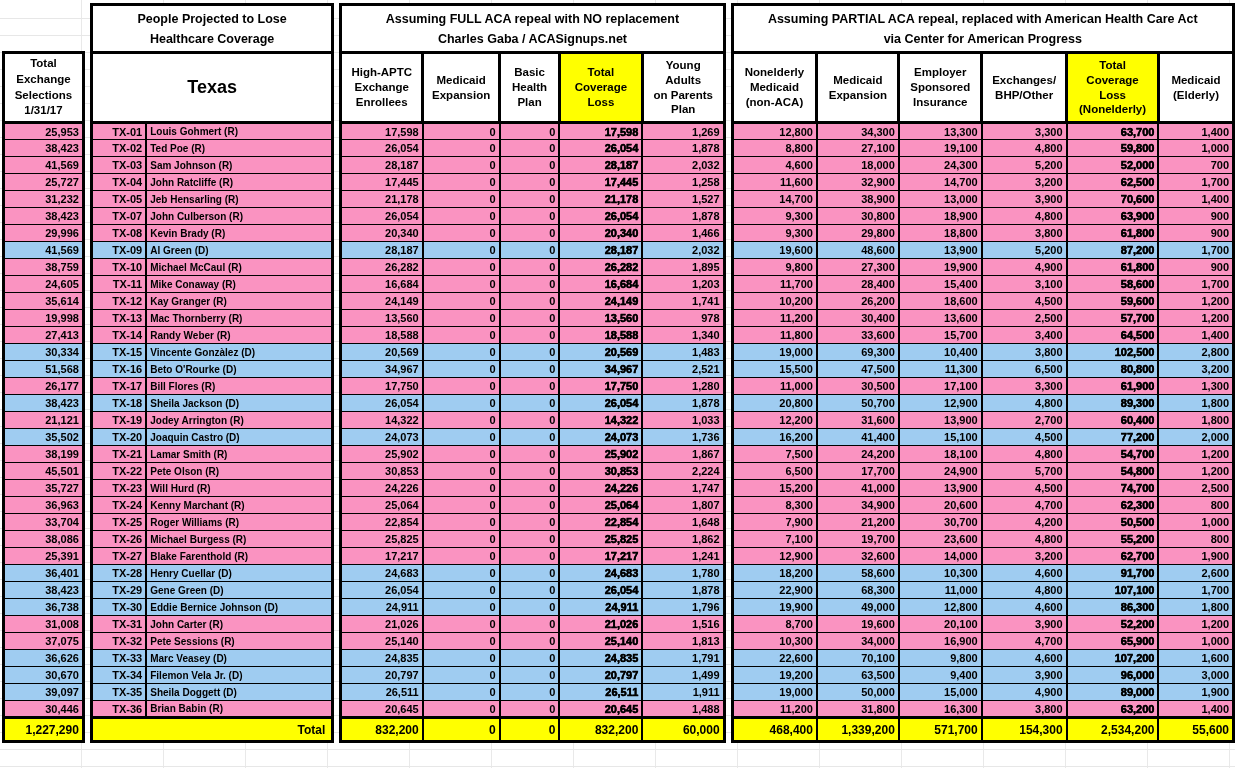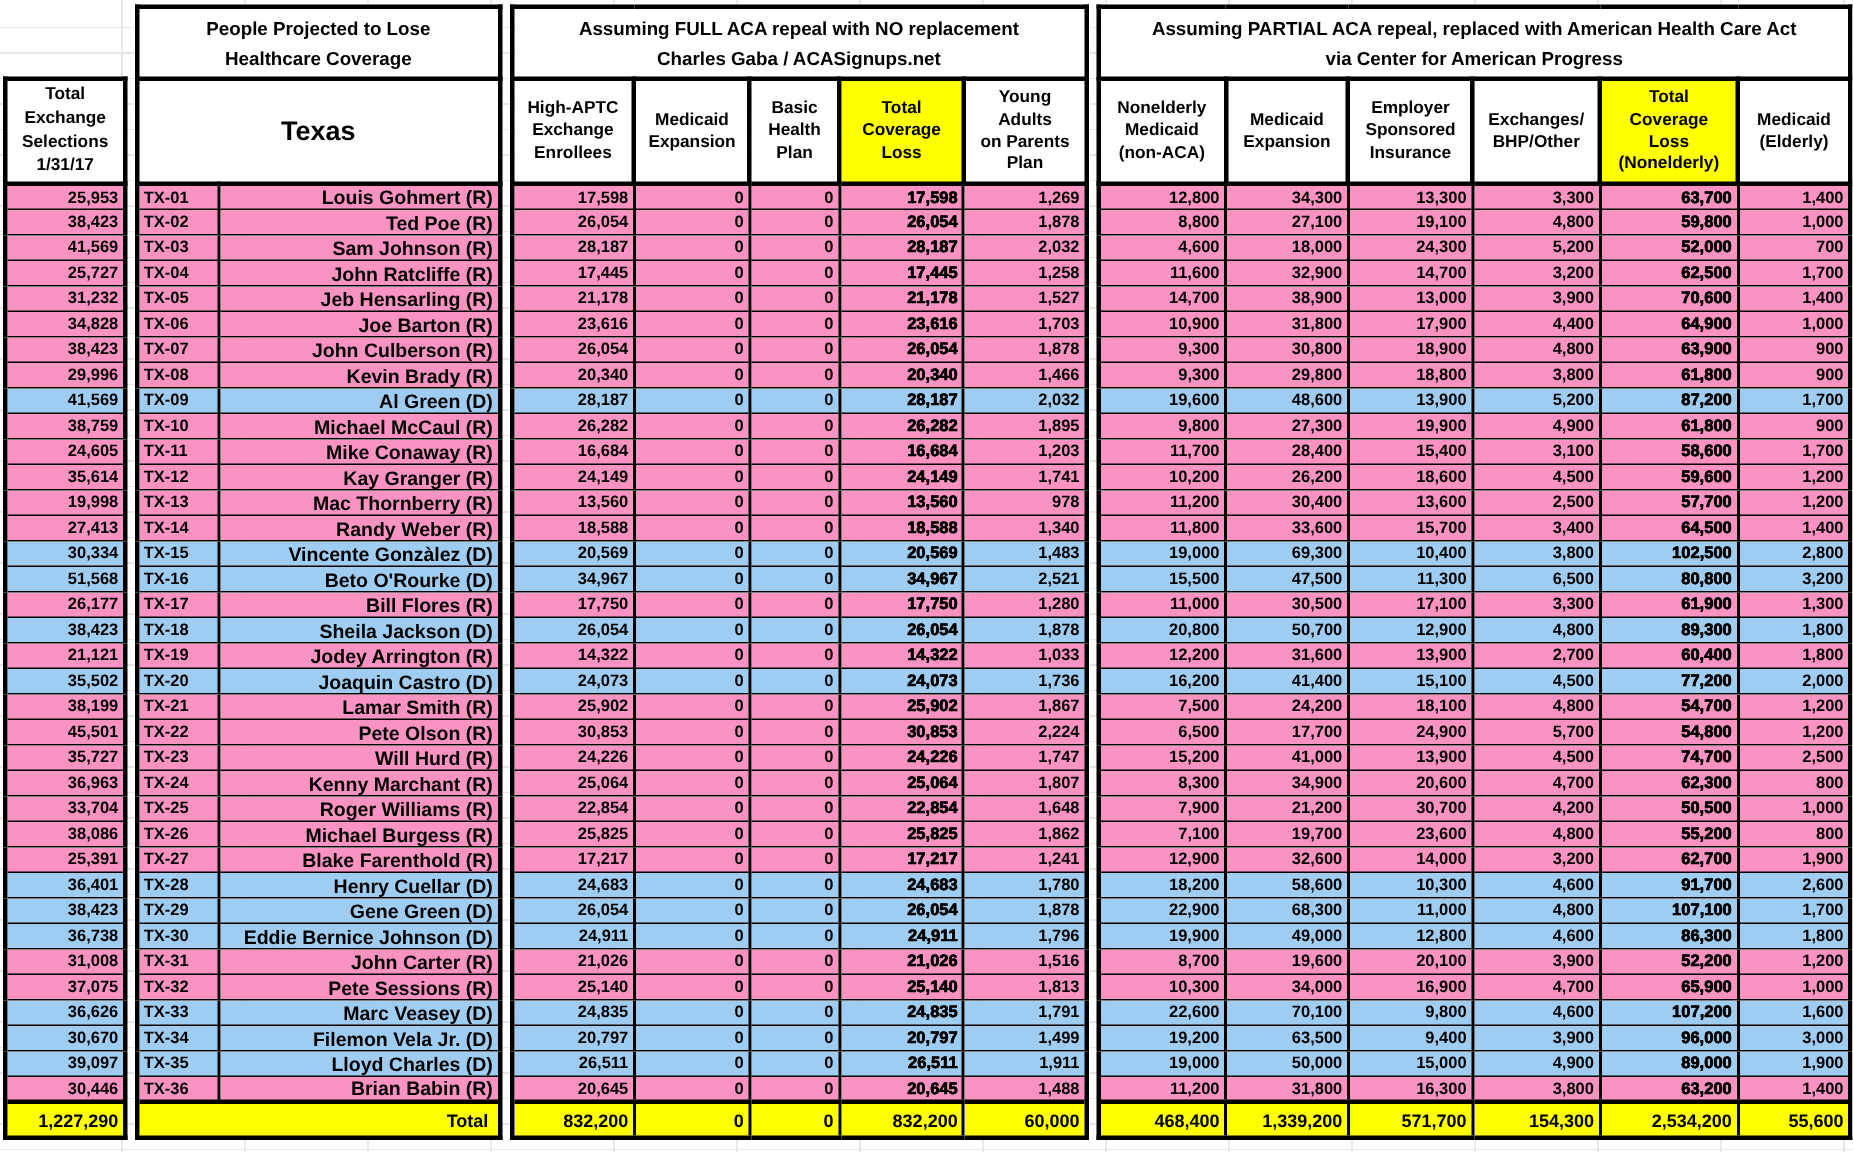--- a/index.html
+++ b/index.html
@@ -15,22 +15,22 @@
   table{border-collapse:collapse;table-layout:fixed;margin:3px 0 0 2px;}
   td{
     border:solid #000;border-width:1px 2px;
     padding:0 3px;font-weight:700;font-size:11px;
     vertical-align:middle;overflow:hidden;white-space:nowrap;
     color:#000;
   }
   .ghost{border:none;background:transparent;padding:0;}
   tr.data-row{height:17px;}
   .num{text-align:right;}
-  .dist{text-align:left;}
-  .name{text-align:right;font-size:13px;}
+  .dist{text-align:right;}
+  .name{font-size:10px;}
   tr.rep td:not(.ghost){background:var(--rep,#fa93c1);}
   tr.dem td:not(.ghost){background:var(--dem,#9fccf1);}
   .hl{background:var(--hl,#ffff00) !important;}
   .box{
     border-width:3px;background:#fff;text-align:center;
     white-space:pre-line;line-height:1.3;font-size:11.5px;margin-left:36px;
   }
   .grouptitle{font-size:12.5px;line-height:1.6;}
   tr.group-row{height:48px;}
   tr.colhead-row{height:70px;}
@@ -217,39 +217,20 @@
         <td class="num br3">1,527</td>
         <td class="ghost"></td>
         <td class="num bl3">14,700</td>
         <td class="num">38,900</td>
         <td class="num">13,000</td>
         <td class="num">3,900</td>
         <td class="num xb">70,600</td>
         <td class="num br3">1,400</td>
       </tr>
       <tr class="data-row rep">
-        <td class="num blk">34,828</td>
-        <td class="ghost"></td>
-        <td class="dist bl3">TX-06</td>
-        <td class="name br3">Joe Barton (R)</td>
-        <td class="ghost"></td>
-        <td class="num bl3">23,616</td>
-        <td class="num">0</td>
-        <td class="num">0</td>
-        <td class="num xb">23,616</td>
-        <td class="num br3">1,703</td>
-        <td class="ghost"></td>
-        <td class="num bl3">10,900</td>
-        <td class="num">31,800</td>
-        <td class="num">17,900</td>
-        <td class="num">4,400</td>
-        <td class="num xb">64,900</td>
-        <td class="num br3">1,000</td>
-      </tr>
-      <tr class="data-row rep">
         <td class="num blk">38,423</td>
         <td class="ghost"></td>
         <td class="dist bl3">TX-07</td>
         <td class="name br3">John Culberson (R)</td>
         <td class="ghost"></td>
         <td class="num bl3">26,054</td>
         <td class="num">0</td>
         <td class="num">0</td>
         <td class="num xb">26,054</td>
         <td class="num br3">1,878</td>
@@ -771,21 +752,21 @@
         <td class="num">63,500</td>
         <td class="num">9,400</td>
         <td class="num">3,900</td>
         <td class="num xb">96,000</td>
         <td class="num br3">3,000</td>
       </tr>
       <tr class="data-row dem">
         <td class="num blk">39,097</td>
         <td class="ghost"></td>
         <td class="dist bl3">TX-35</td>
-        <td class="name br3">Lloyd Charles (D)</td>
+        <td class="name br3">Sheila Doggett (D)</td>
         <td class="ghost"></td>
         <td class="num bl3">26,511</td>
         <td class="num">0</td>
         <td class="num">0</td>
         <td class="num xb">26,511</td>
         <td class="num br3">1,911</td>
         <td class="ghost"></td>
         <td class="num bl3">19,000</td>
         <td class="num">50,000</td>
         <td class="num">15,000</td>

